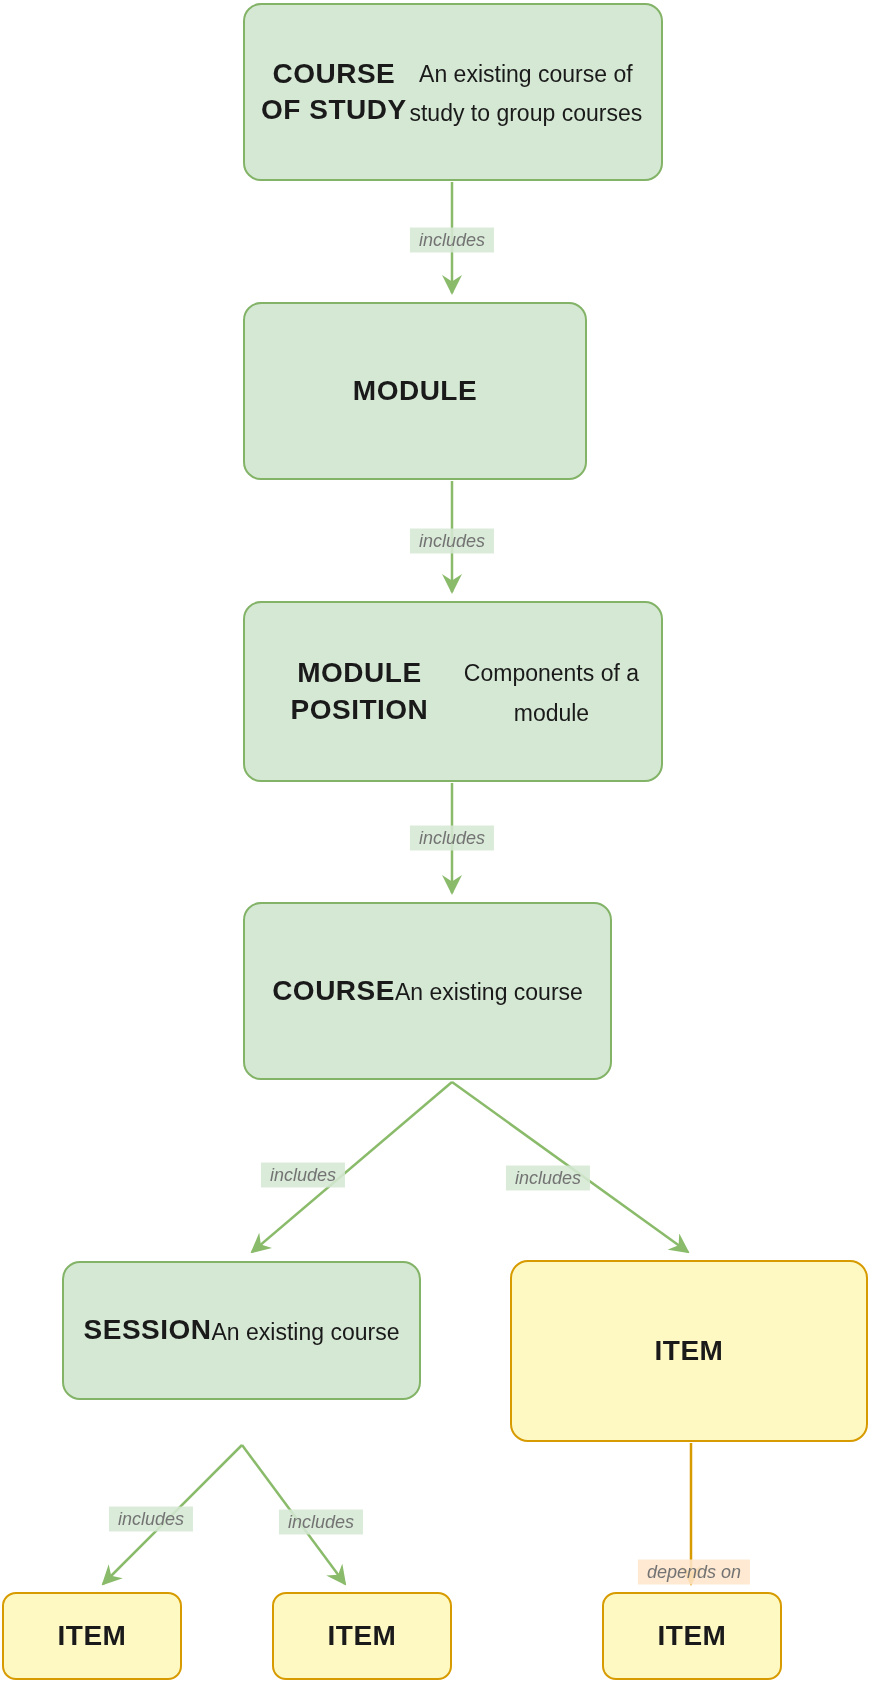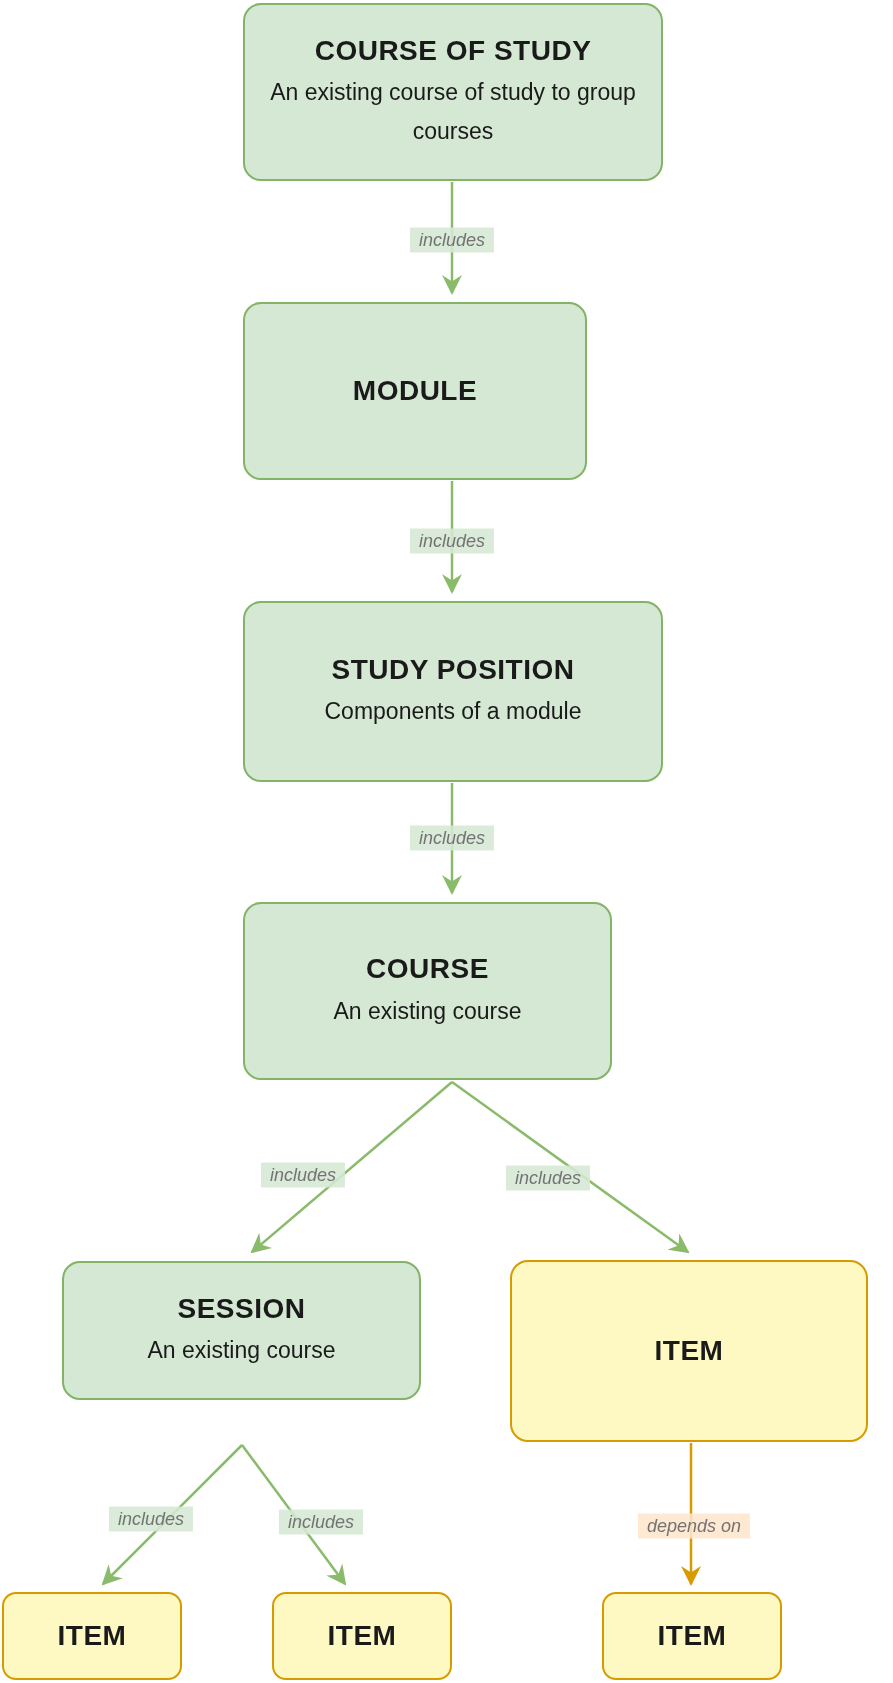--- a/index.html
+++ b/index.html
@@ -9,21 +9,21 @@
     height: 1683px;
     background: #ffffff;
     font-family: "Liberation Sans", "DejaVu Sans", sans-serif;
     overflow: hidden;
   }
   svg.wires { position: absolute; left: 0; top: 0; }
   .node {
     position: absolute;
     box-sizing: border-box;
     display: flex;
-    flex-direction: column;
+    flex-direction: row;
     align-items: center;
     justify-content: center;
     text-align: center;
     border-radius: 18px;
     padding: 0 16px;
   }
   .node.green  { background: #d5e8d4; border: 2.5px solid #82b366; }
   .node.orange { background: #fef9c3; border: 2.5px solid #d79b00; }
   .node.small  { border-radius: 14px; padding: 0 8px; }
   .node-title {
@@ -75,33 +75,33 @@
     <line x1="691" y1="1443" x2="691" y2="1584" stroke="#d79b00" stroke-width="2.5" marker-end="url(#ah-orange)"></line>
   </svg>
 
   <div class="edge-label green-bg" style="left:452px; top:240px;">includes</div>
   <div class="edge-label green-bg" style="left:452px; top:541px;">includes</div>
   <div class="edge-label green-bg" style="left:452px; top:838px;">includes</div>
   <div class="edge-label green-bg" style="left:303px; top:1175px;">includes</div>
   <div class="edge-label green-bg" style="left:548px; top:1178px;">includes</div>
   <div class="edge-label green-bg" style="left:151px; top:1519px;">includes</div>
   <div class="edge-label green-bg" style="left:321px; top:1522px;">includes</div>
-  <div class="edge-label orange-bg" style="left:694px; top:1526px;">depends on</div>
+  <div class="edge-label orange-bg" style="left:694px; top:1572px;">depends on</div>
 
   <div class="node green" style="left:243px; top:3px; width:420px; height:178px;">
     <div class="node-title">COURSE OF STUDY</div>
     <div class="node-subtitle">An existing course of study to group courses</div>
   </div>
 
   <div class="node green" style="left:243px; top:302px; width:344px; height:178px;">
     <div class="node-title">MODULE</div>
   </div>
 
   <div class="node green" style="left:243px; top:601px; width:420px; height:181px;">
-    <div class="node-title">STUDY POSITION</div>
+    <div class="node-title">MODULE POSITION</div>
     <div class="node-subtitle">Components of a module</div>
   </div>
 
   <div class="node green" style="left:243px; top:902px; width:369px; height:178px;">
     <div class="node-title">COURSE</div>
     <div class="node-subtitle">An existing course</div>
   </div>
 
   <div class="node green" style="left:62px; top:1261px; width:359px; height:139px;">
     <div class="node-title">SESSION</div>

